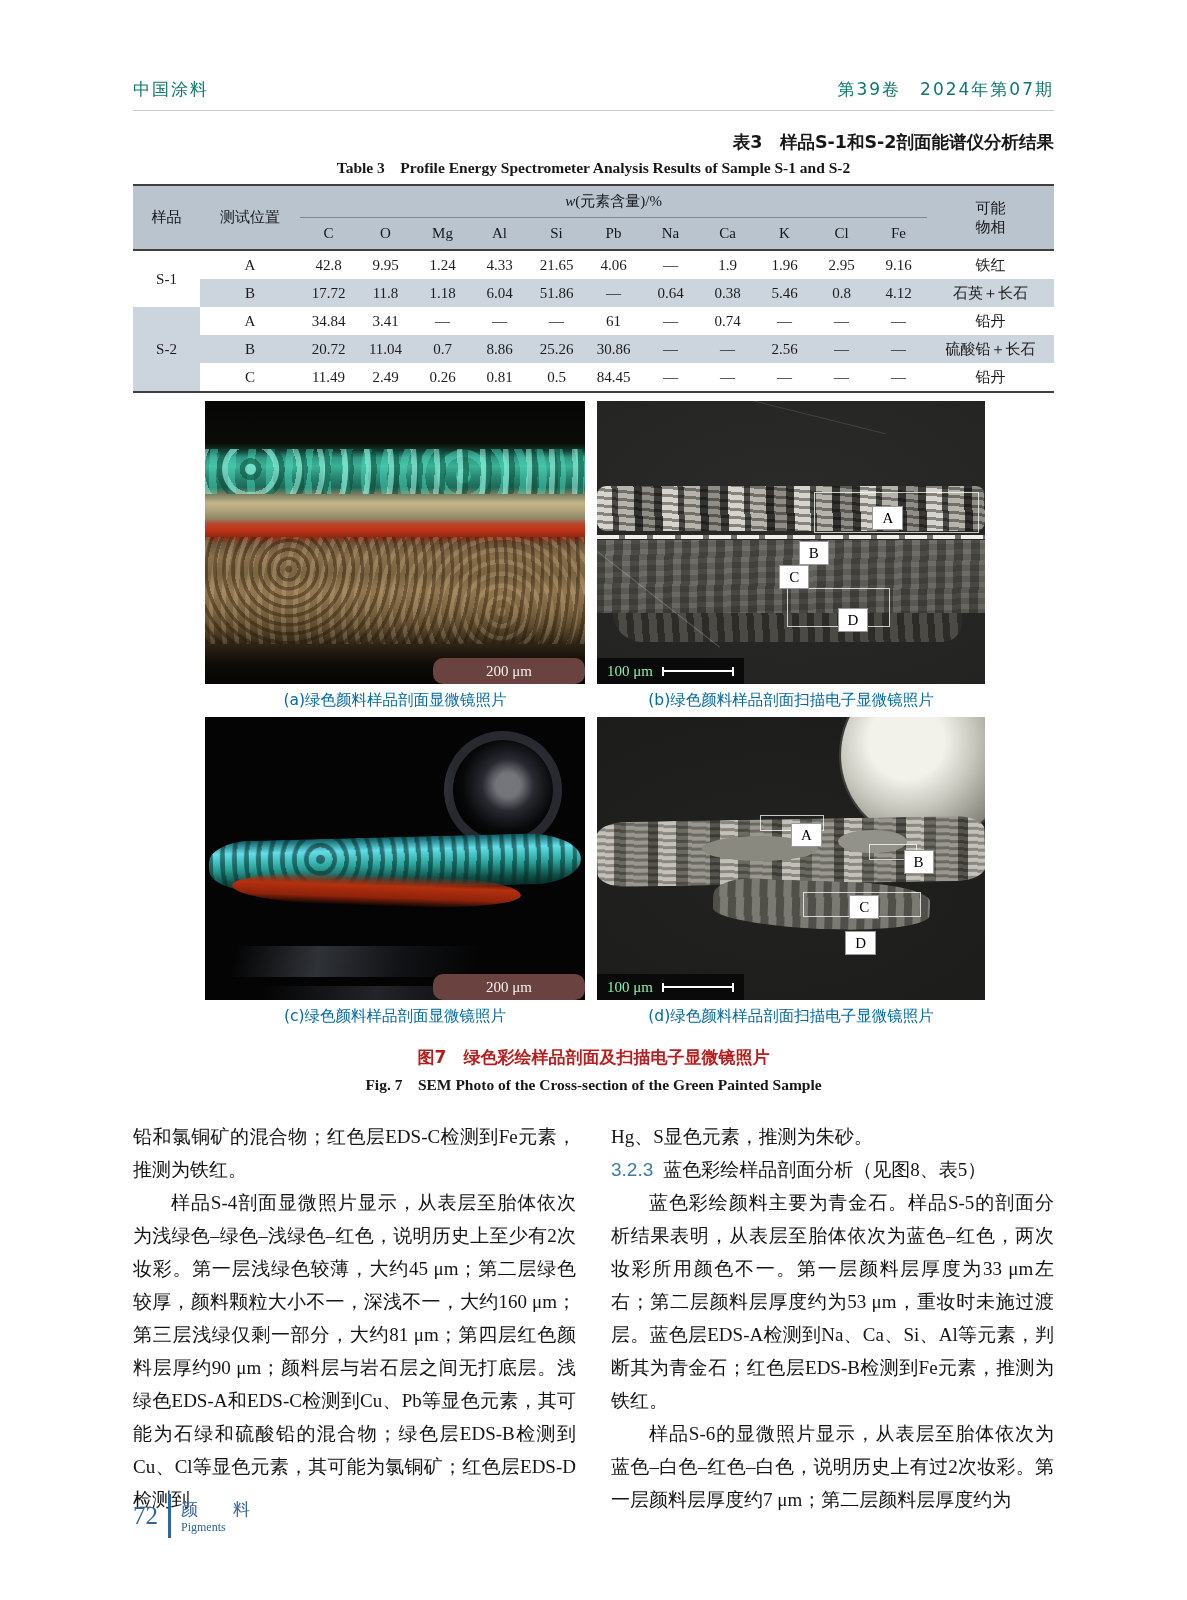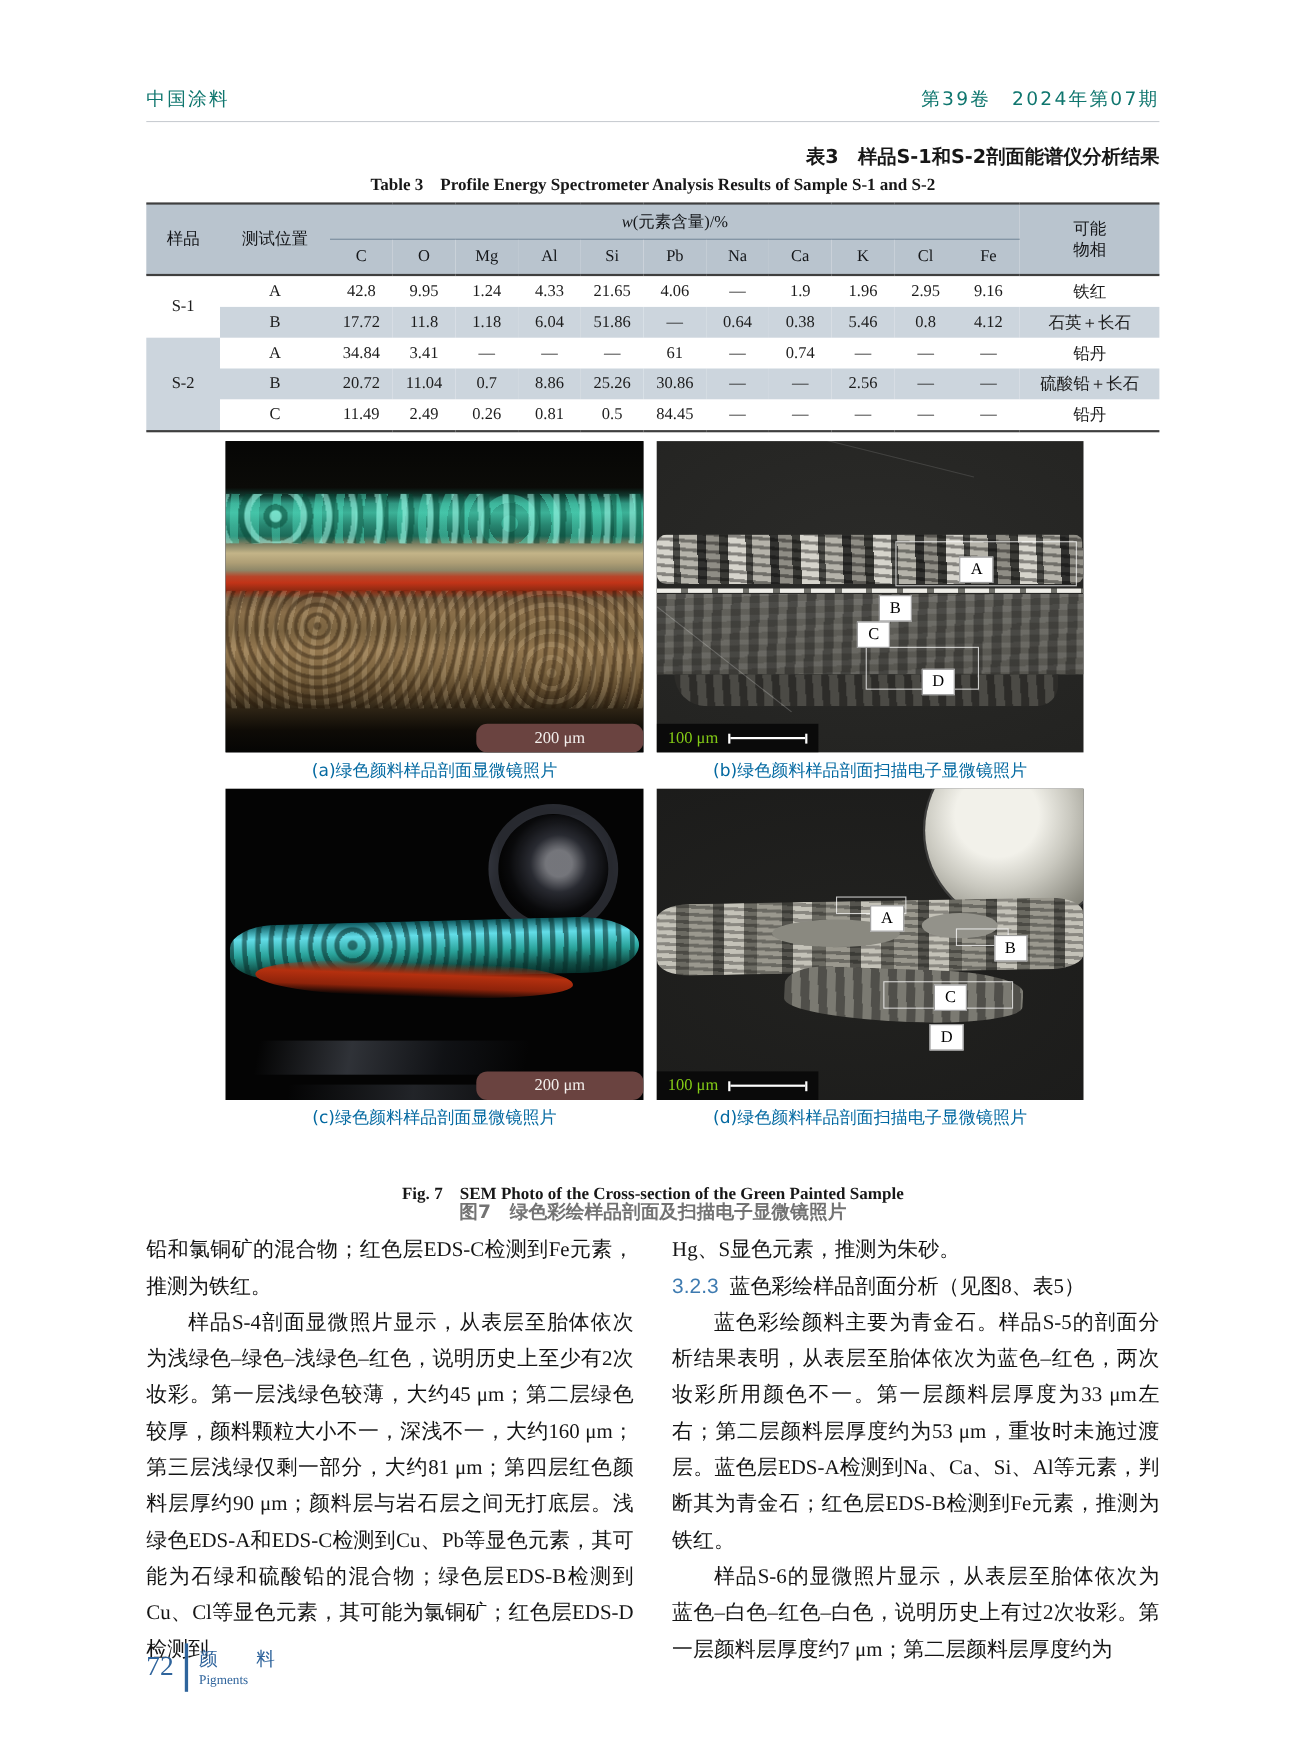--- a/index.html
+++ b/index.html
@@ -104,28 +104,28 @@
     repeating-linear-gradient(87deg, rgba(0,0,0,.35) 0 8px, transparent 8px 16px), #7b7a72;}
 
   
   .chip{position:absolute;background:#ffffff;color:#000;border:1px solid #9a9a9a;
         font-family:"Liberation Serif",serif;font-size:15px;line-height:20px;padding:1px 9px;}
   .outline-rect{position:absolute;border:1px solid rgba(255,255,255,.75);}
   .scalebar-opt{position:absolute;right:0;bottom:0;width:152px;height:26px;background:#6a4340;
         color:#f3efec;font-size:15px;display:flex;align-items:center;justify-content:center;
         font-family:"Liberation Serif",serif;border-radius:10px;}
   .scalebar-sem{position:absolute;left:0;bottom:0;height:26px;padding:0 10px;background:#0a0a0a;
-        color:#84cc16;font-size:15px;display:flex;align-items:center;gap:9px;
+        color:#86efac;font-size:15px;display:flex;align-items:center;gap:9px;
         font-family:"Liberation Serif",serif;}
   .sem-ticks{width:68px;height:9px;border-left:2px solid #fff;border-right:2px solid #fff;
         background:linear-gradient(#fff,#fff) center/100% 2px no-repeat;}
 
   
   .fig7-cn{position:absolute;left:133px;width:921px;top:1046px;text-align:center;font-weight:bold;
-           font-size:17px;color:#737373;font-family:"DejaVu Sans",sans-serif;margin-top:44px;}
+           font-size:17px;color:#b91c1c;font-family:"DejaVu Sans",sans-serif;}
   .fig7-en{position:absolute;left:133px;width:921px;top:1075px;text-align:center;font-weight:bold;
            font-size:15.5px;color:#171717;}
 
   
   .body-cols{position:absolute;left:133px;top:1120px;width:921px;display:flex;gap:35px;}
   .col{width:443px;font-size:19px;line-height:33px;text-align:justify;color:#141414;}
   .col p{margin:0;}
   .indent{text-indent:2em;}
   .sec-head{color:#141414;}
   .sec-num{color:#3d7ab0;font-family:"Liberation Sans",sans-serif;margin-right:10px;}

